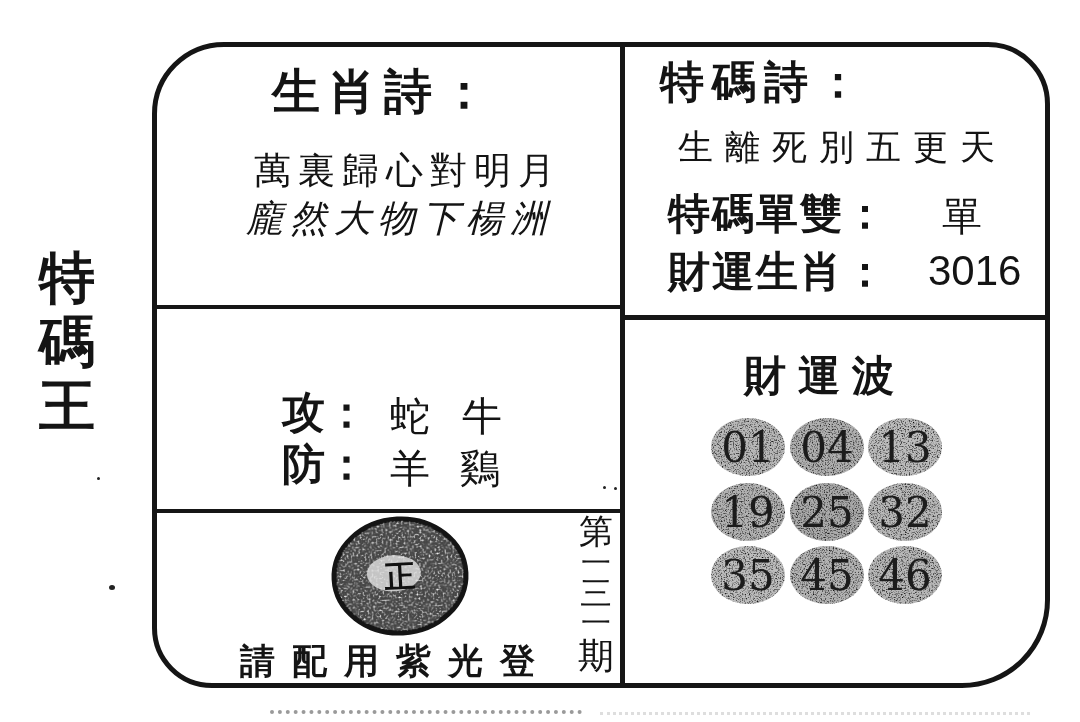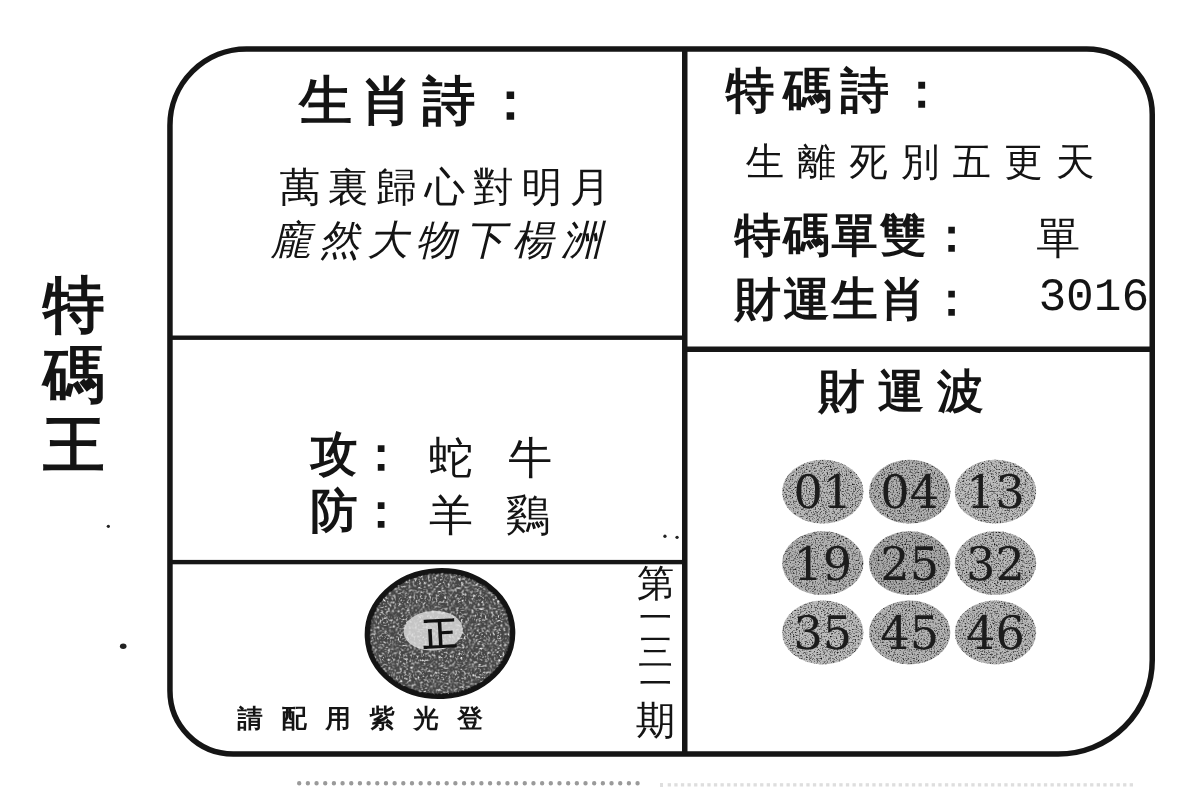--- a/index.html
+++ b/index.html
@@ -2,21 +2,21 @@
 <html><head>
 <meta charset="utf-8">
 <style>
   html,body{margin:0;padding:0;background:#ffffff;}
   #screen{position:relative;width:1080px;height:722px;background:#ffffff;overflow:hidden;
           font-family:"DejaVu Sans",sans-serif;color:#141414;}
   .abs{position:absolute;}
   .ink{background:#161616;}
   .nowrap{white-space:nowrap;}
   .b{font-weight:bold;}
-  .serif{font-family:Liberation Mono, monospace;margin-left:16px;}
+  .serif{font-family:Liberation Sans, sans-serif;}
   
   #card-border{left:152px;top:42px;width:898px;height:646px;border:5px solid #151515;
     border-radius:72px 62px 88px 60px;box-sizing:border-box;background:transparent;}
   
   #sheet-title{left:24px;top:246px;width:86px;text-align:center;font-size:56px;font-weight:bold;line-height:64px;}
   
   .cjk-title{font-weight:bold;}
   #zodiac-title{left:272px;top:60px;font-size:48px;letter-spacing:8px;}
   #zodiac-line1{left:254px;top:146px;font-size:37px;letter-spacing:7px;}
   #zodiac-line2{left:246px;top:194px;font-size:37px;letter-spacing:7px;font-style:italic;}
@@ -26,22 +26,22 @@
   #oe-value{left:942px;top:189px;font-size:40px;}
   #code-label{left:668px;top:244px;font-size:42px;letter-spacing:2px;}
   #code-value{left:928px;top:247px;font-size:42px;}
   #fz-title{left:204px;top:324px;font-size:44px;letter-spacing:10px;}
   #atk-label{left:282px;top:384px;font-size:43px;}
   #atk-v1{left:390px;top:389px;font-size:40px;}
   #atk-v2{left:462px;top:389px;font-size:40px;}
   #def-label{left:282px;top:436px;font-size:43px;}
   #def-v1{left:390px;top:441px;font-size:40px;}
   #def-v2{left:460px;top:441px;font-size:40px;}
-  #fw-title{left:744px;top:328px;font-size:42px;letter-spacing:12px;}
-  #seal-caption{left:216px;top:638px;font-size:23px;font-weight:bold;letter-spacing:17px;}
+  #fw-title{left:744px;top:348px;font-size:42px;letter-spacing:12px;}
+  #seal-caption{left:240px;top:638px;font-size:35px;font-weight:bold;letter-spacing:17px;}
   
   #issue{left:568px;top:511px;width:56px;text-align:center;}
   #issue .c0{font-size:34px;line-height:40px;}
   #issue .c1{font-size:30px;line-height:24px;}
   #issue .c2{font-size:32px;line-height:36px;}
   #issue .c3{font-size:30px;line-height:24px;}
   #issue .c4{font-size:36px;line-height:42px;}
   
   .speck{background:#222;border-radius:50%;}
   #dotted-artifact{left:270px;top:710px;width:312px;height:0;border-top:4px dotted #9a9a9a;}

